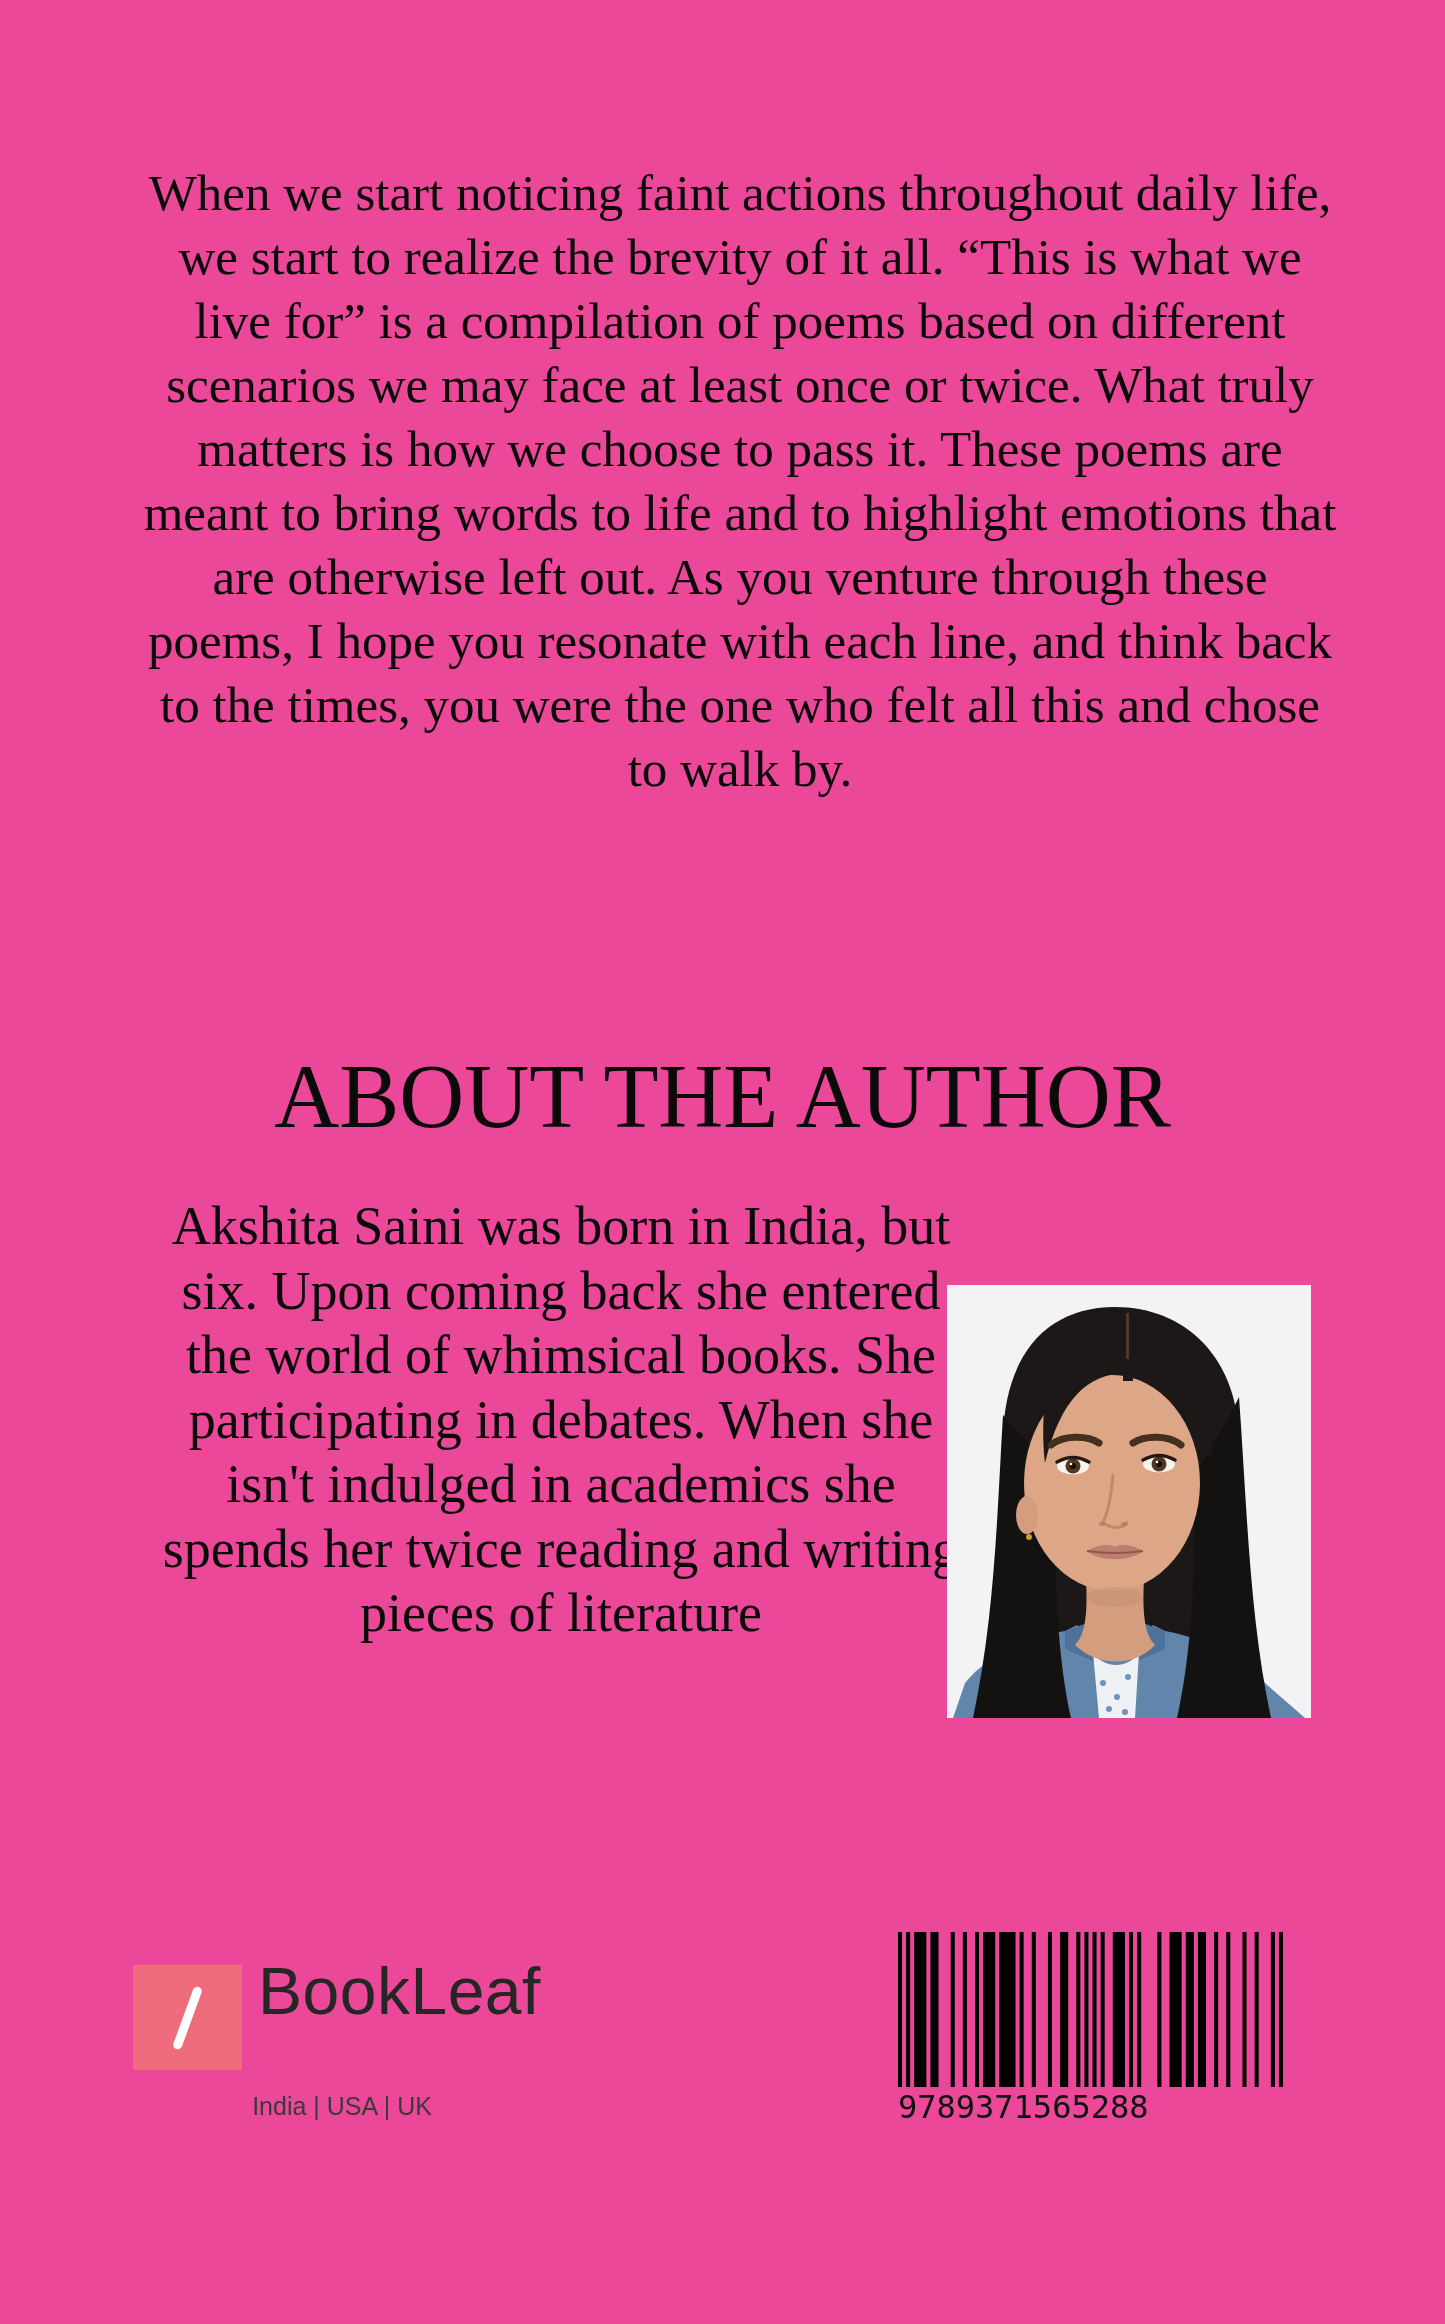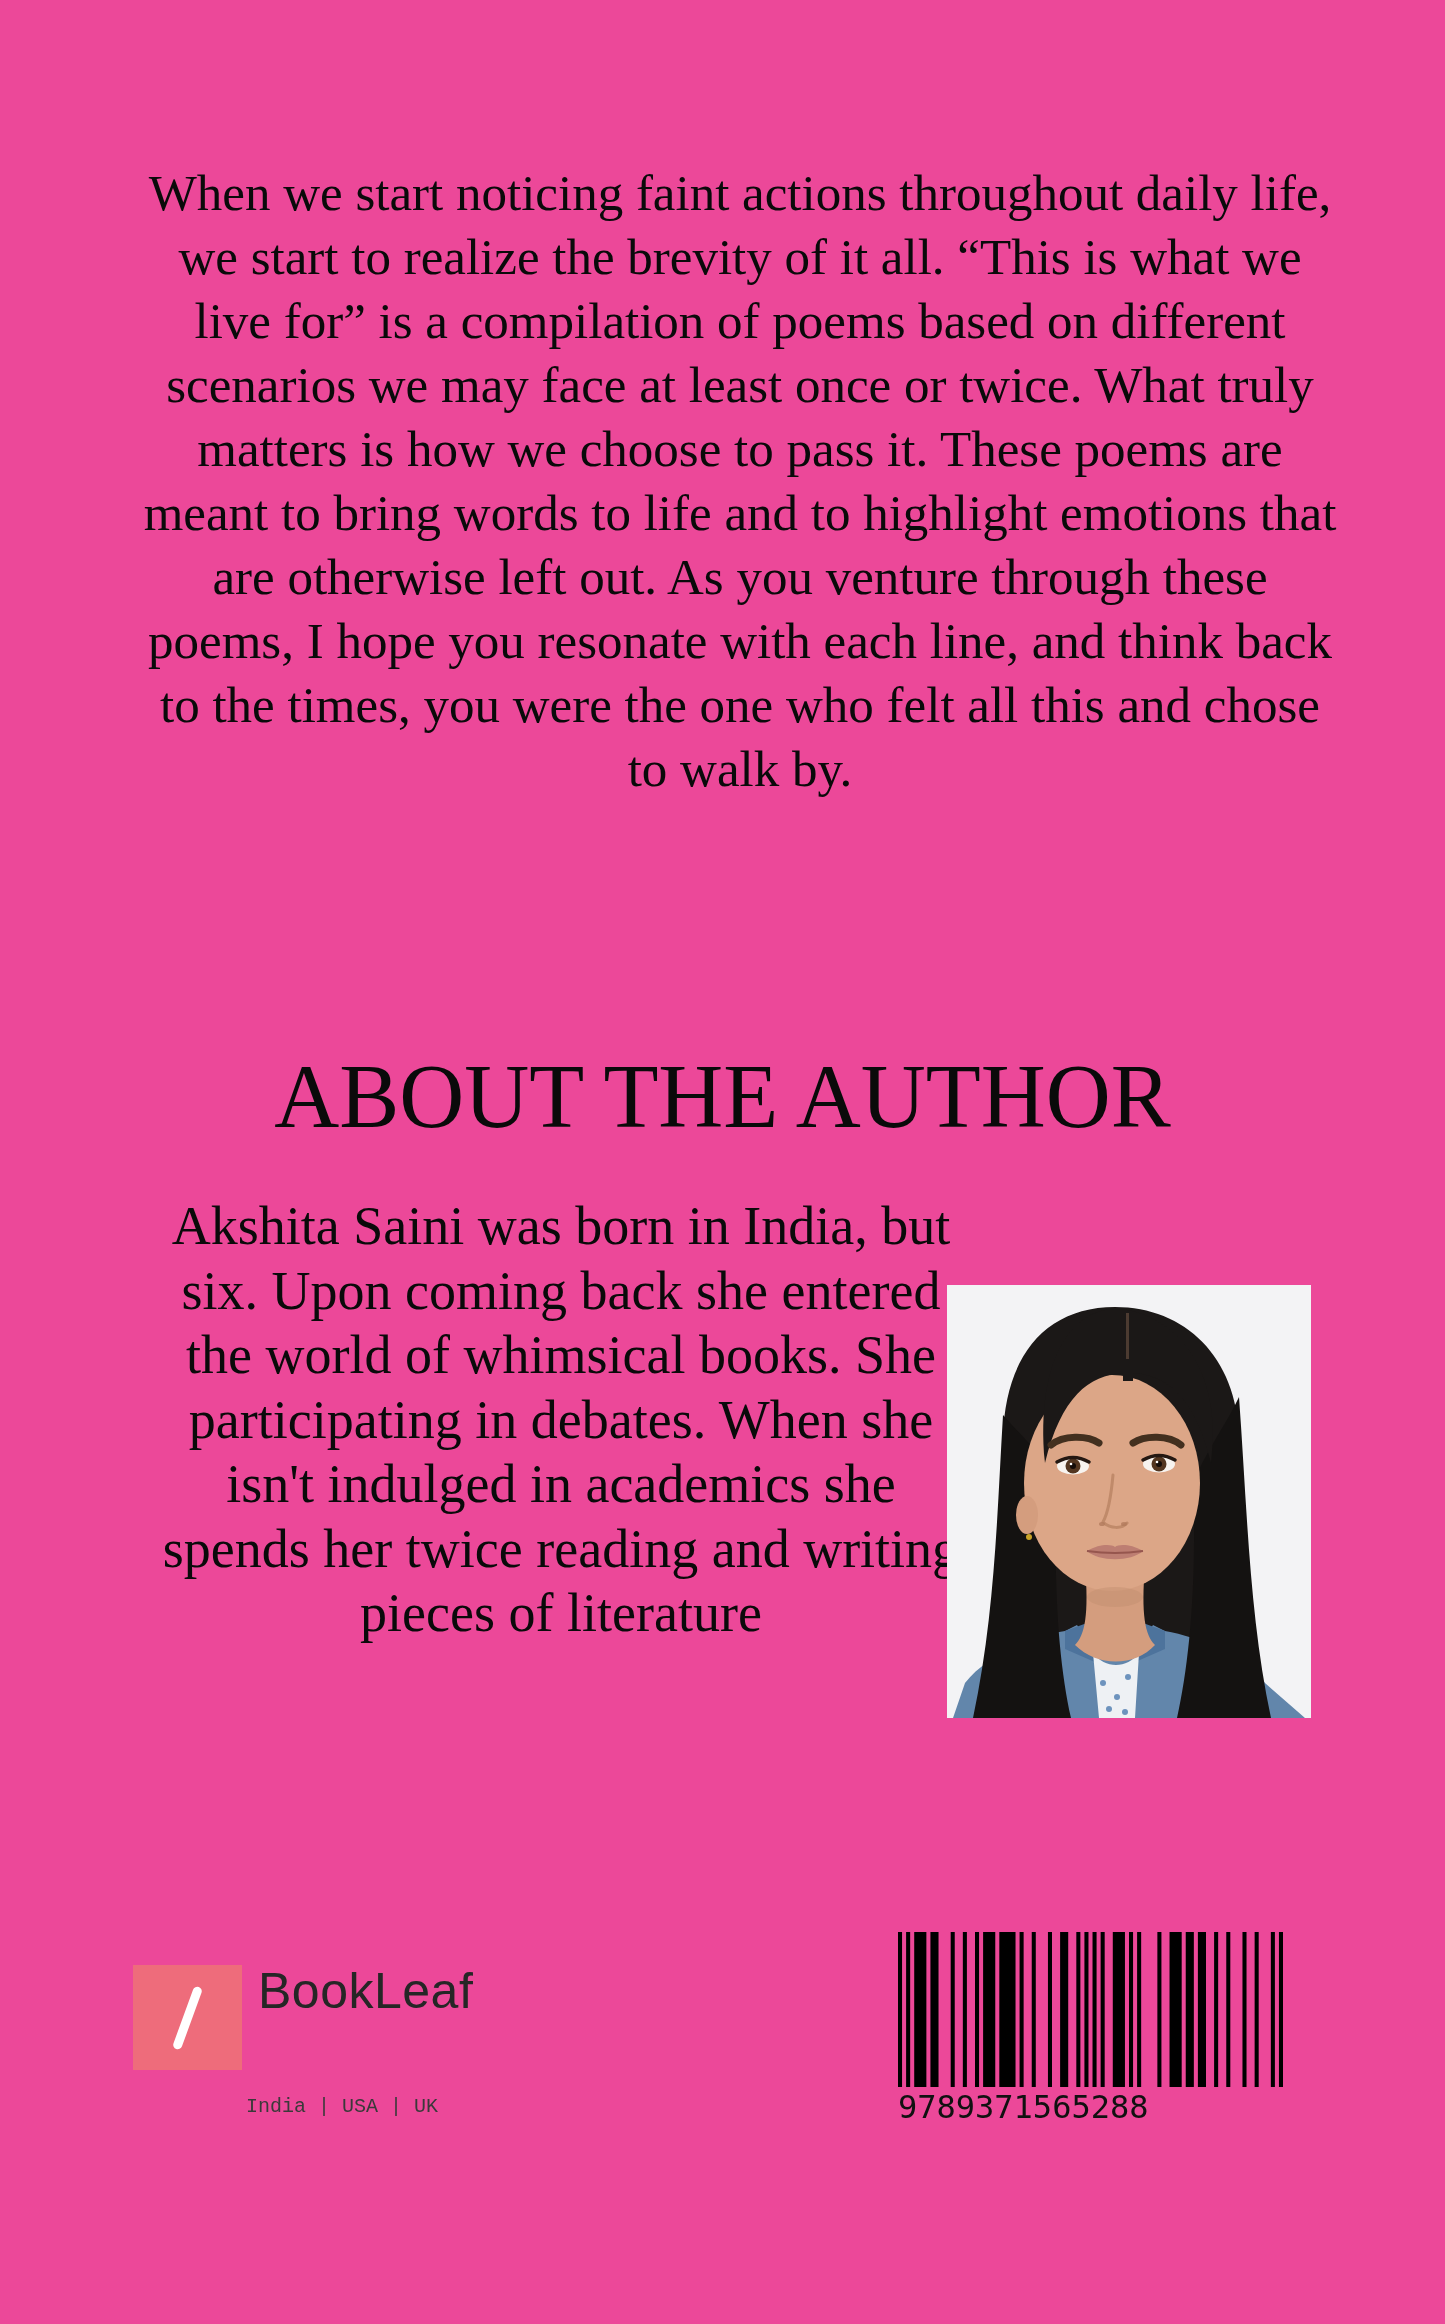--- a/index.html
+++ b/index.html
@@ -58,32 +58,32 @@
   .slash-bar{
     width:9px;height:66px;
     background:#ffffff;
     border-radius:5px;
     transform:rotate(20deg);
   }
   .logo-text{
     position:absolute;
     left:258px; top:1960px;
     font-family:"Liberation Sans", sans-serif;
-    font-size:50px;
+    font-size:66px;
     line-height:62px;
     font-weight:400;
     color:#262626;
     letter-spacing:0.5px;
   }
   .regions{
     position:absolute;
     left:133px; top:2092px; width:418px;
     text-align:center;
-    font-family:Liberation Mono, monospace;
-    font-size:20px;
+    font-family:Liberation Sans, sans-serif;
+    font-size:25px;
     line-height:29px;
     color:#3a3a3a;
   }
   
   .barcode-block{
     position:absolute;
     left:898px; top:1932px;
     width:385px;
   }
   .barcode-block svg{display:block;width:385px;height:155px;}

